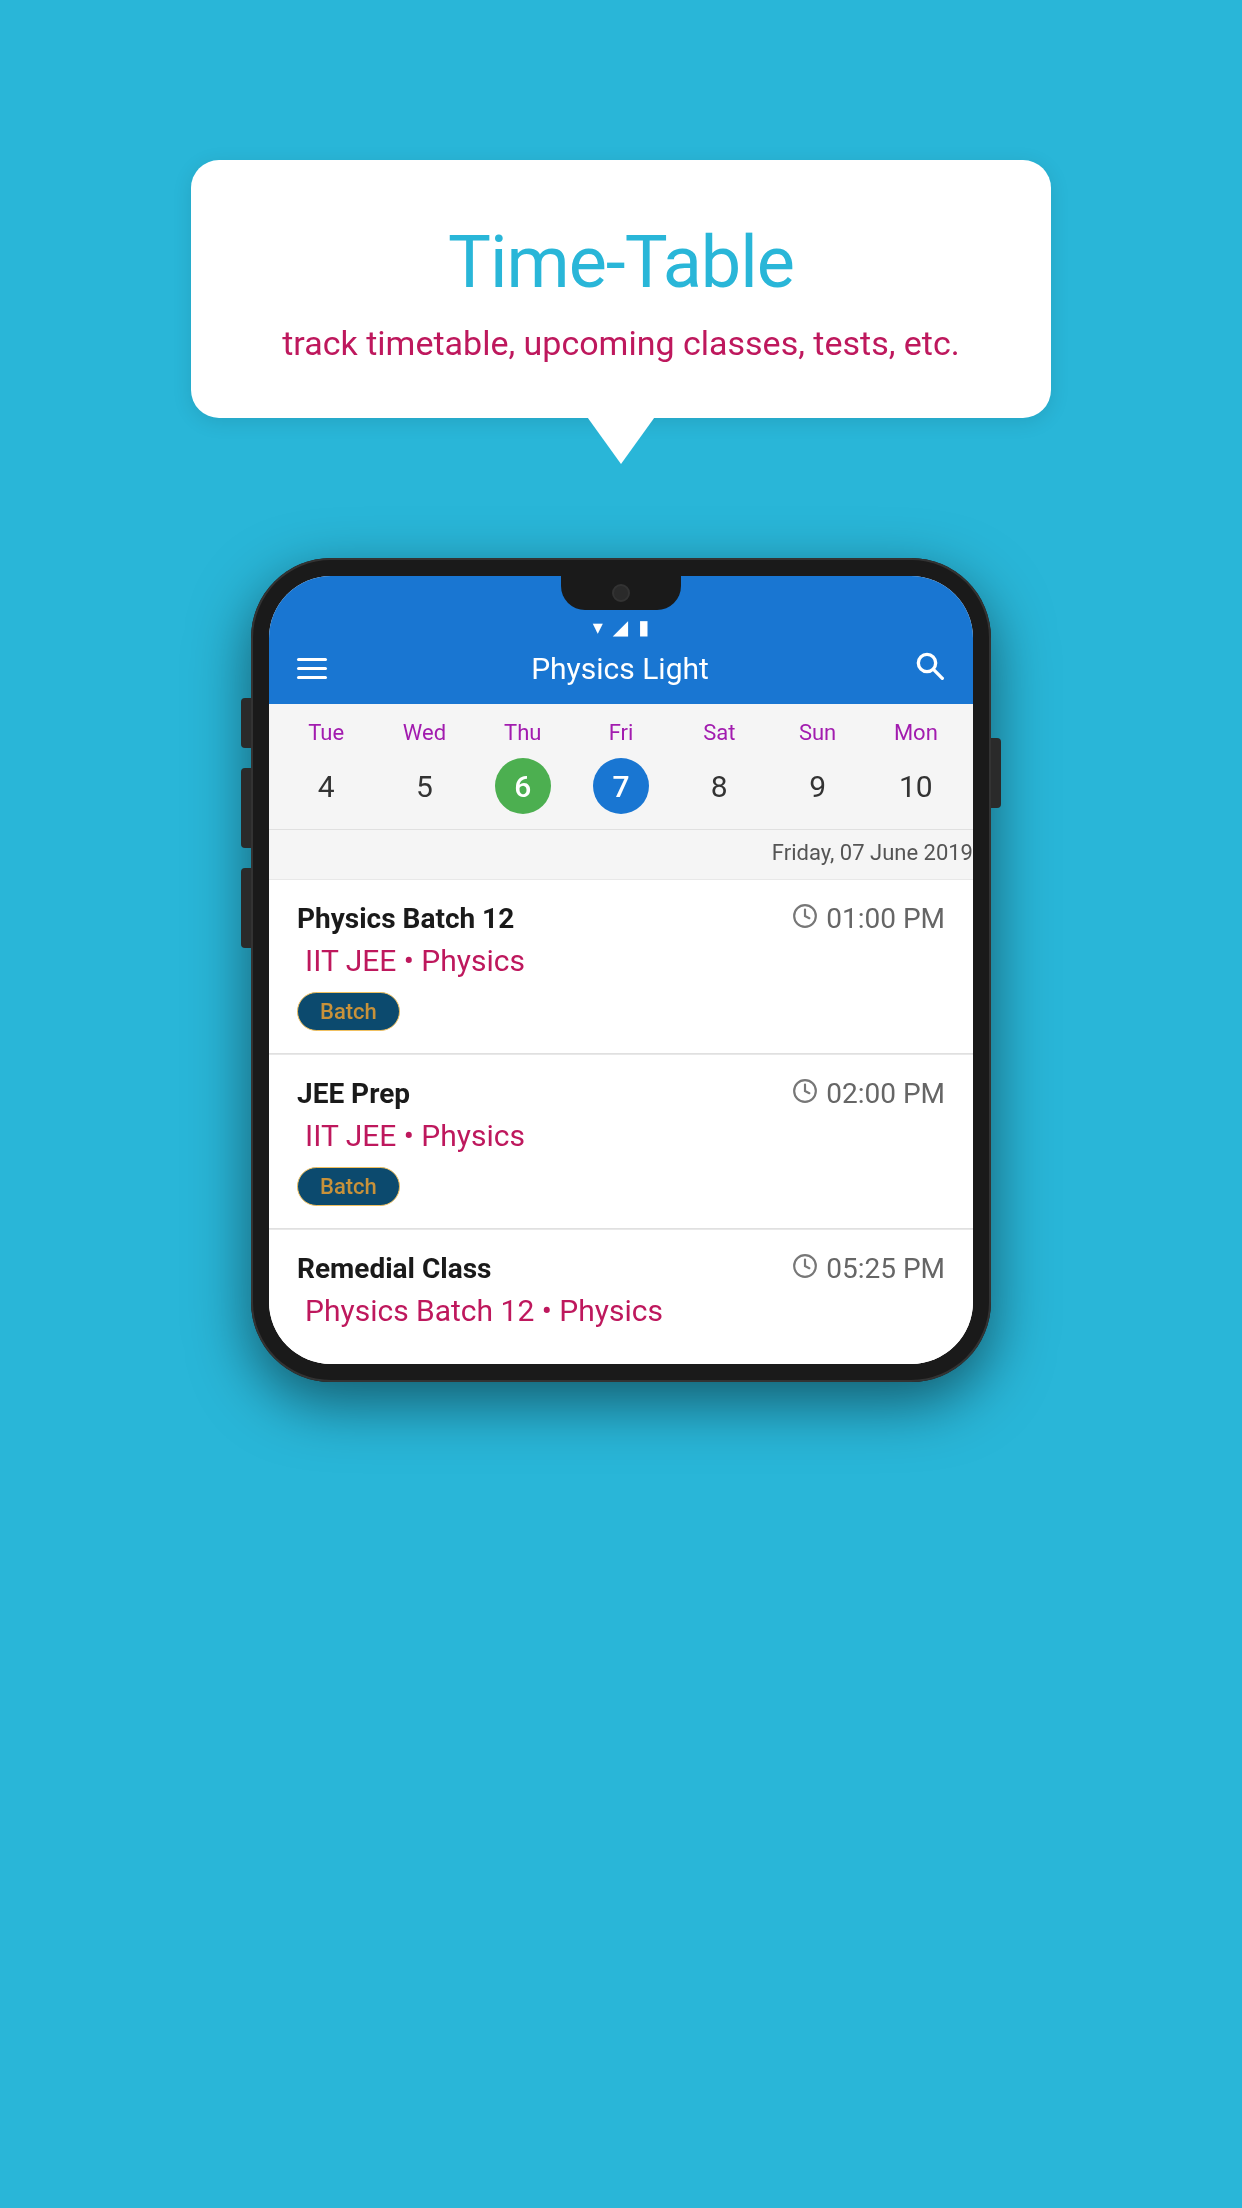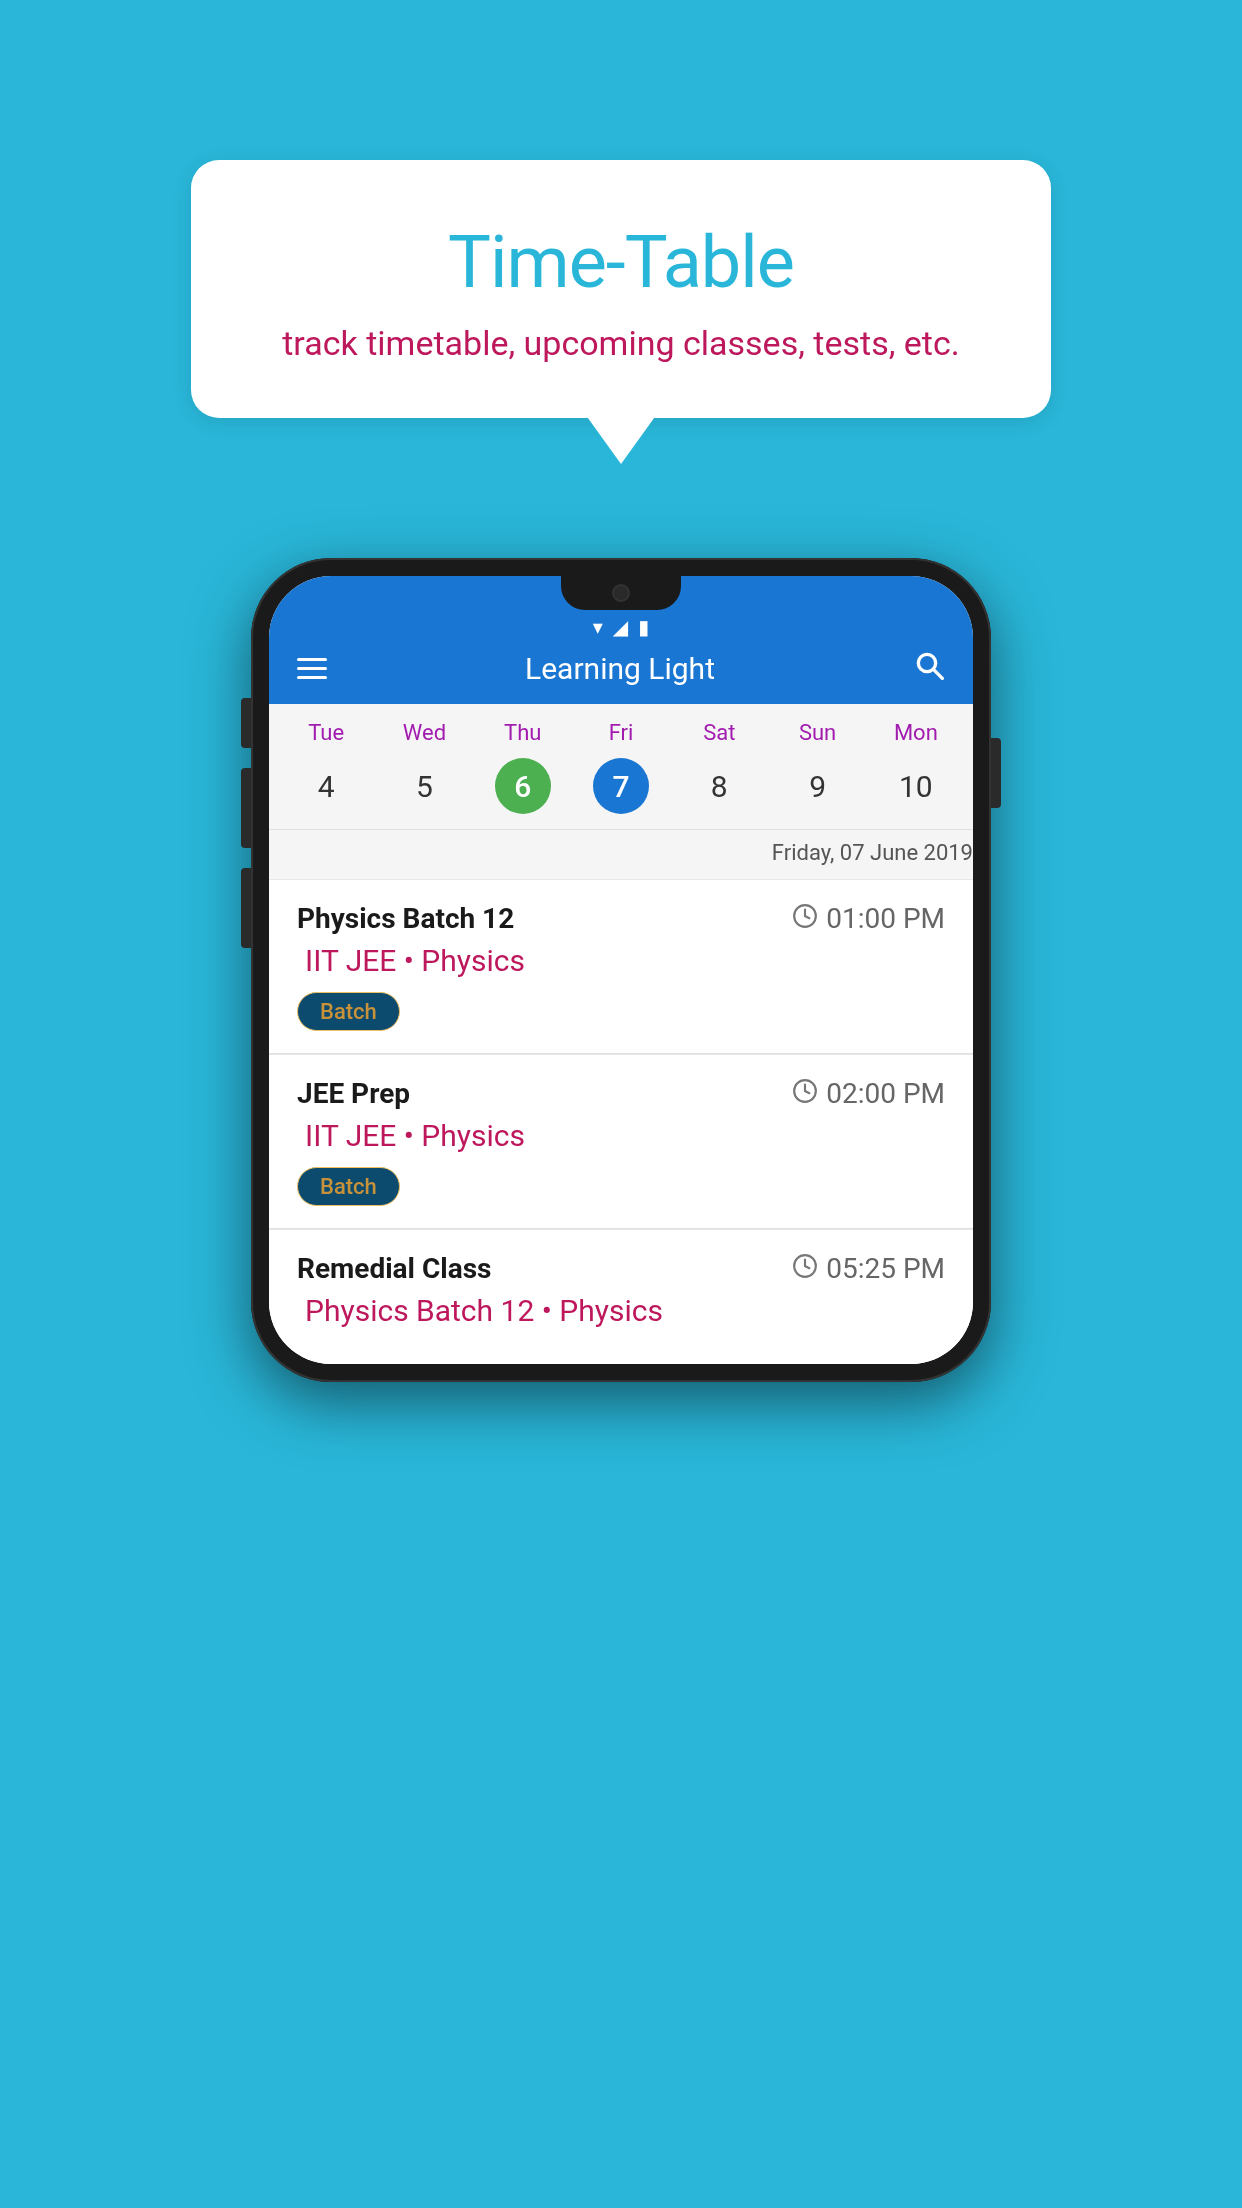--- a/index.html
+++ b/index.html
@@ -373,21 +373,21 @@
           <span class="battery-icon">▮</span>
         </div>
       </div>
 
       <div class="app-bar">
         <div class="hamburger-icon">
           <span></span>
           <span></span>
           <span></span>
         </div>
-        <span class="app-title">Learning Light</span>
+        <span class="app-title">Physics Light</span>
         <span class="search-icon-btn">
           <svg width="32" height="32" viewBox="0 0 24 24" fill="none" stroke="white" stroke-width="2.5" stroke-linecap="round">
             <circle cx="10.5" cy="10.5" r="6.5"></circle>
             <line x1="15.5" y1="15.5" x2="22" y2="22"></line>
           </svg>
         </span>
       </div>
 
       <div class="calendar-strip">
         <div class="day-headers">

